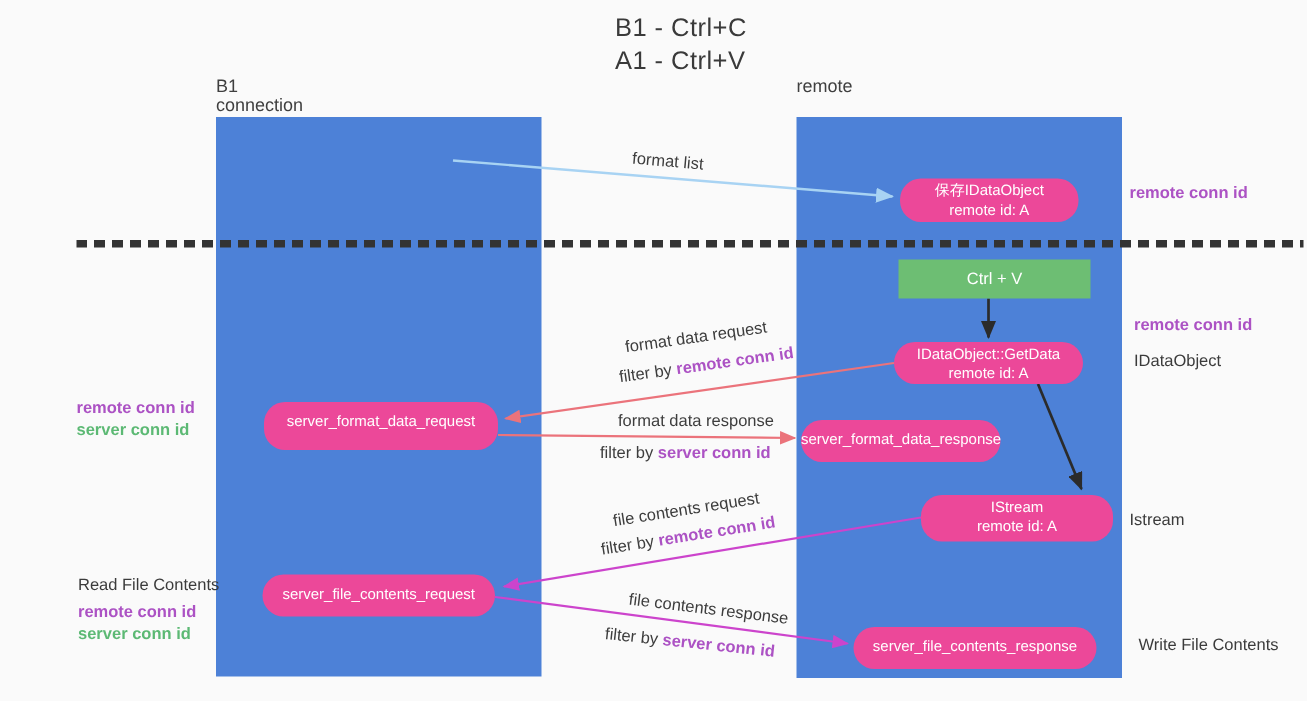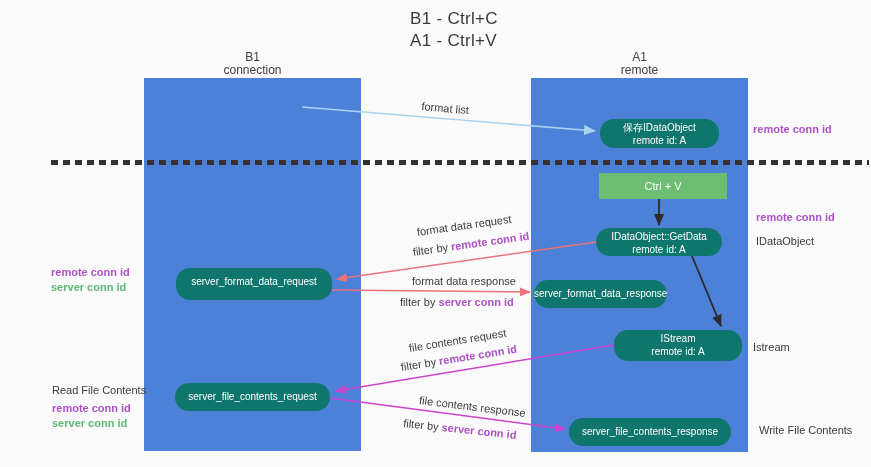--- a/index.html
+++ b/index.html
@@ -5,30 +5,30 @@
   html,body{margin:0;padding:0;background:#fafafa;}
   .canvas{
     position:relative;width:871px;height:467px;overflow:hidden;
     background:#fafafa;
     font-family:"Liberation Sans",sans-serif;
     color:#3b3b3b;
     margin-left:24px;
   }
   
   .column{position:absolute;background:#4d81d7;z-index:1;}
-  .col-header{position:absolute;z-index:5;text-align:center;font-size:12px;line-height:13px;color:#3f3f3f;}
+  .col-header{position:absolute;z-index:5;text-align:left;font-size:12px;line-height:13px;color:#3f3f3f;}
   
   .title{position:absolute;left:386px;top:8px;z-index:5;font-size:17px;line-height:22px;color:#3a3a3a;letter-spacing:.3px;}
   
   .dashed{position:absolute;left:27px;top:160px;width:818px;height:5px;z-index:2;
     background:repeating-linear-gradient(90deg,#333 0 7px,transparent 7px 12px);}
   
   .box{position:absolute;z-index:4;color:#fff;text-align:center;white-space:nowrap;}
   .box-green{background:#6dbe73;font-size:11px;}
-  .box-orange{background:#0f766e;border-radius:14px;}
+  .box-orange{background:#ec4899;border-radius:14px;}
   .box-1line{font-size:10px;}
   .box-2line{font-size:10px;line-height:13px;padding-top:2px;box-sizing:border-box;}
   
   .ann{position:absolute;z-index:5;font-size:11px;color:#3d3d3d;white-space:nowrap;transform-origin:left top;}
   .ann-purple{color:#ac52c4;font-weight:bold;}
   
   .lbl{position:absolute;z-index:5;font-size:11px;white-space:nowrap;}
   .lbl-purple{color:#ac52c4;font-weight:bold;}
   .lbl-green{color:#5cb974;font-weight:bold;}
   .lbl-dark{color:#3b3b3b;}
@@ -43,21 +43,20 @@
   <div class="title">
     <div>B1 - Ctrl+C</div>
     <div>A1 - Ctrl+V</div>
   </div>
 
   <div class="col-header" style="left:120px;top:51px;width:217px;">
     <div>B1</div>
     <div>connection</div>
   </div>
   <div class="col-header" style="left:507px;top:51px;width:217px;">
-    <div>A1</div>
     <div>remote</div>
   </div>
 
   <div class="column" style="left:120px;top:78px;width:217px;height:373px;"></div>
   <div class="column" style="left:507px;top:78px;width:217px;height:374px;"></div>
 
   <div class="dashed"></div>
 
   <svg class="arrows" width="871" height="467" aria-hidden="true">
     <defs>

